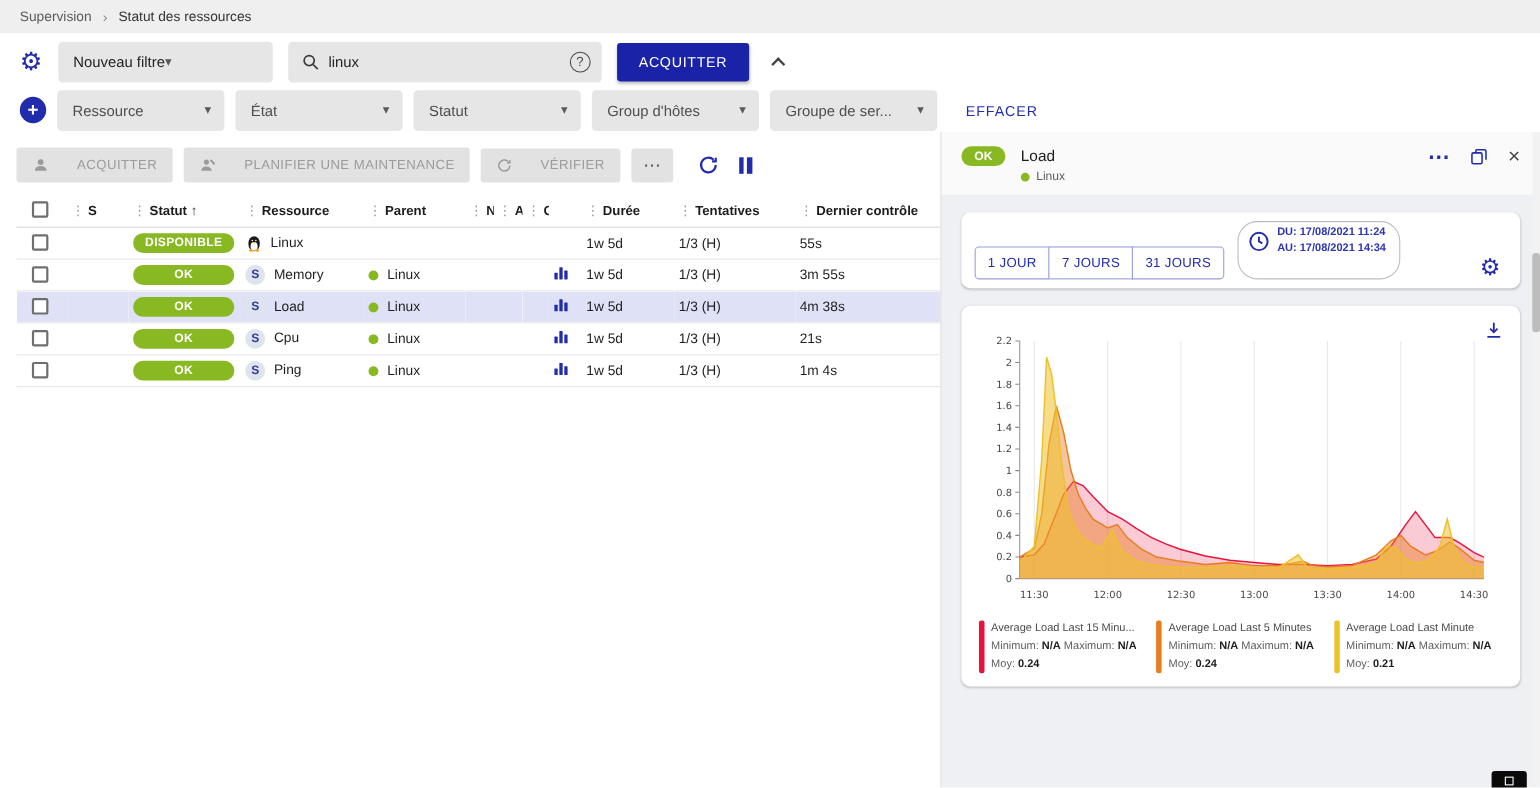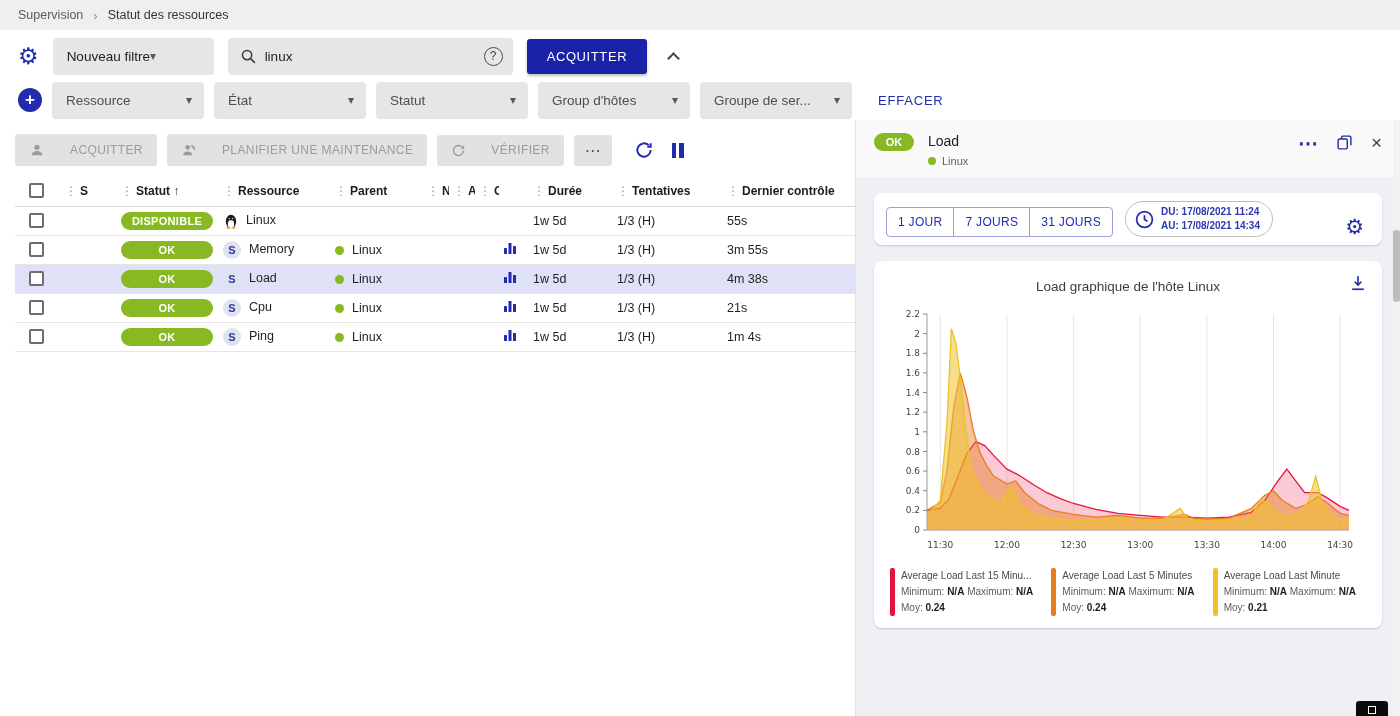--- a/index.html
+++ b/index.html
@@ -11,21 +11,21 @@
   .breadcrumb-bar { height:30px; background:#efefef; display:flex; align-items:center; gap:10px; padding-left:18px; font-size:12.5px; color:#5a5a5a; }
   .crumb { cursor:pointer; }
   .crumb.current { color:#343434; }
   .crumb-sep { color:#8a8a8a; font-size:13px; }
 
   
   .filters { padding:6px 0 0 18px; background:#fff; }
   .filter-row { display:flex; align-items:center; gap:14px; height:40px; }
   .filter-row.second { margin-top:4px; gap:10px; }
   .gear { color:#212cad; font-size:23px; line-height:1; cursor:pointer; }
-  .select { width:161px; height:37px; background:#e6e6e6; border-radius:4px; display:flex; align-items:center; padding:0 10px 0 14px; font-size:13.5px; color:#222; cursor:pointer; }
+  .select { width:195px; height:37px; background:#e6e6e6; border-radius:4px; display:flex; align-items:center; padding:0 10px 0 14px; font-size:13.5px; color:#222; cursor:pointer; }
   .caret { color:#5a5a5a; font-size:12px; }
   .searchbox { width:285px; height:37px; background:#e6e6e6; border-radius:4px; display:flex; align-items:center; gap:8px; padding:0 10px 0 12px; }
   .search-input { flex:1; border:none; background:transparent; outline:none; font-size:13.5px; color:#222; font-family:inherit; min-width:0; }
   .help { width:19px; height:19px; border:1.5px solid #4a4a4a; border-radius:50%; color:#4a4a4a; font-size:12px; display:flex; align-items:center; justify-content:center; flex:none; cursor:pointer; }
   .search-btn { background:#1a22a8; color:#fff; border:none; padding:10px 20px; font-size:13px; font-weight:500; letter-spacing:.6px; border-radius:3px; box-shadow:0 2px 3px rgba(0,0,0,.25); cursor:pointer; font-family:inherit; }
   .collapse-chevron { width:9px; height:9px; border-left:2px solid #444; border-top:2px solid #444; transform:rotate(45deg); margin-left:8px; margin-top:4px; cursor:pointer; }
   .plus { width:24px; height:24px; border-radius:50%; background:#212cad; color:#fff; font-size:17px; font-weight:600; display:flex; align-items:center; justify-content:center; cursor:pointer; }
   .chips { display:flex; gap:10px; }
   .chip { width:152px; height:37px; background:#e6e6e6; border-radius:4px; display:flex; align-items:center; justify-content:space-between; padding:0 12px 0 14px; color:#4e4e4e; font-size:13.5px; cursor:pointer; white-space:nowrap; }
   .effacer { color:#212cad; font-size:13px; font-weight:500; letter-spacing:.8px; margin-left:16px; cursor:pointer; }
@@ -72,21 +72,21 @@
   .tab { flex:1; text-align:center; padding:13px 0 11px; font-size:13px; letter-spacing:.4px; color:#6f6f6f; cursor:pointer; position:relative; }
   .tab.active { color:#212cad; }
   .tab.active::after { content:""; position:absolute; left:0; right:0; bottom:-1px; height:2px; background:#212cad; }
   .panel-body { flex:1; padding:16px 18px; overflow:hidden; }
   .card { background:#fff; border-radius:8px; box-shadow:0 1px 2px rgba(0,0,0,.18); }
   .range-card { padding:8px 12px; display:flex; align-items:flex-end; margin-bottom:16px; }
   .range-group { display:flex; }
   .range-btn { border:1px solid #9aa0d8; color:#212cad; background:#fff; font-size:12px; font-weight:500; letter-spacing:.3px; padding:7px 11px; margin-left:-1px; cursor:pointer; font-family:inherit; white-space:nowrap; }
   .range-btn:first-child { border-radius:4px 0 0 4px; margin-left:0; }
   .range-btn:last-child { border-radius:0 4px 4px 0; }
-  .period-box { margin-left:12px; border:1px solid #bdbdbd; border-radius:18px; display:flex; align-items:center; gap:6px; padding:3px 12px 3px 8px; cursor:pointer; }
+  .period-box { margin-left:12px; border:1px solid #bdbdbd; border-radius:18px; display:flex; align-items:center; gap:6px; padding:3px 12px 20px 8px; cursor:pointer; }
   .period-lines { font-size:10px; color:#2c36b0; font-weight:600; line-height:1.4; white-space:nowrap; }
   .gear2 { margin-left:auto; margin-right:6px; color:#212cad; font-size:21px; line-height:1; cursor:pointer; }
   .chart-card { padding:12px 14px 12px; position:relative; }
   .chart-title { text-align:center; font-size:13.5px; color:#3d3d3d; margin:6px 0 2px; }
   .download { position:absolute; right:14px; top:12px; cursor:pointer; display:flex; }
   .chart-wrap { display:flex; justify-content:center; margin-top:10px; }
   svg text.axis-label { font-size:9px; fill:#444; font-family:"DejaVu Sans", sans-serif; }
   .legend { display:flex; gap:8px; margin-top:12px; padding:0 2px; }
   .legend-item { flex:1; display:flex; gap:6px; cursor:pointer; min-width:0; }
   .legend-bar { width:5px; border-radius:2px; flex:none; align-self:stretch; }
@@ -379,21 +379,20 @@
                 </svg>
             </span>
             <div class="period-lines">
               <div>DU: 17/08/2021 11:24</div>
               <div>AU: 17/08/2021 14:34</div>
             </div>
           </div>
           <span class="gear2">⚙</span>
         </div>
         <div class="card chart-card">
-          <div class="chart-title">Load graphique de l'hôte Linux</div>
           <span class="download">
             <svg width="20" height="20" viewBox="0 0 24 24" fill="none" stroke="#212cad" stroke-width="2">
                 <path d="M12 4v10"></path>
                 <path d="M8 10.5l4 4 4-4"></path>
                 <path d="M5 19.5h14"></path>
               </svg>
           </span>
           <div class="chart-wrap">
             <svg id="loadchart" viewBox="0 0 470 252" width="470" height="252">
                 <line x1="47.3" y1="10" x2="47.3" y2="226" stroke="#e8e8e8" stroke-width="1"></line>

